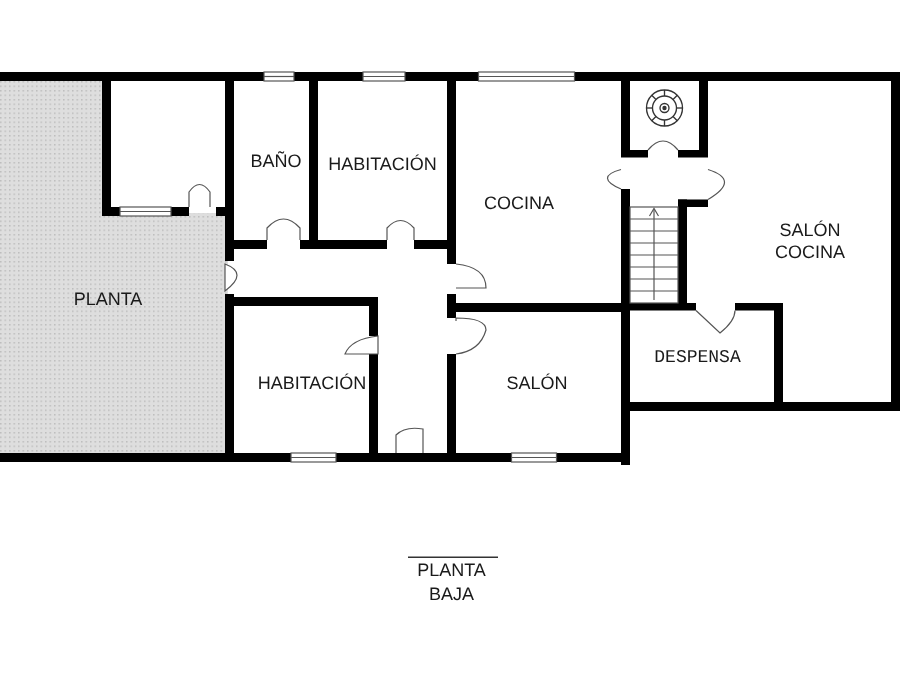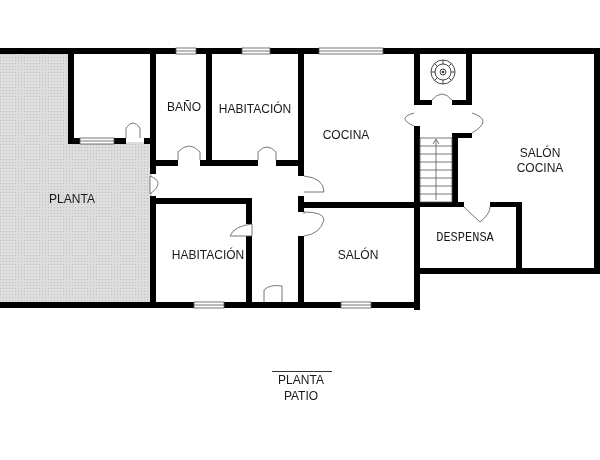--- a/index.html
+++ b/index.html
@@ -143,14 +143,14 @@
 <div class="lbl" style="left:308px; top:128px; width:76px;">COCINA</div>
 <div class="lbl" style="left:492px; top:146px; width:96px;">SALÓN</div>
 <div class="lbl" style="left:492px; top:161px; width:96px;">COCINA</div>
 <div class="lbl" style="left:160px; top:248px; width:96px;">HABITACIÓN</div>
 <div class="lbl" style="left:320px; top:248px; width:76px;">SALÓN</div>
 <div class="lbl" style="left:420px; top:231px; width:90px;font-family:Liberation Mono, monospace;">DESPENSA</div>
 
 <div class="title-rule"></div>
 <div class="title">
   <div>PLANTA</div>
-  <div>PATIO</div>
+  <div>BAJA</div>
 </div>
 
 </body></html>

